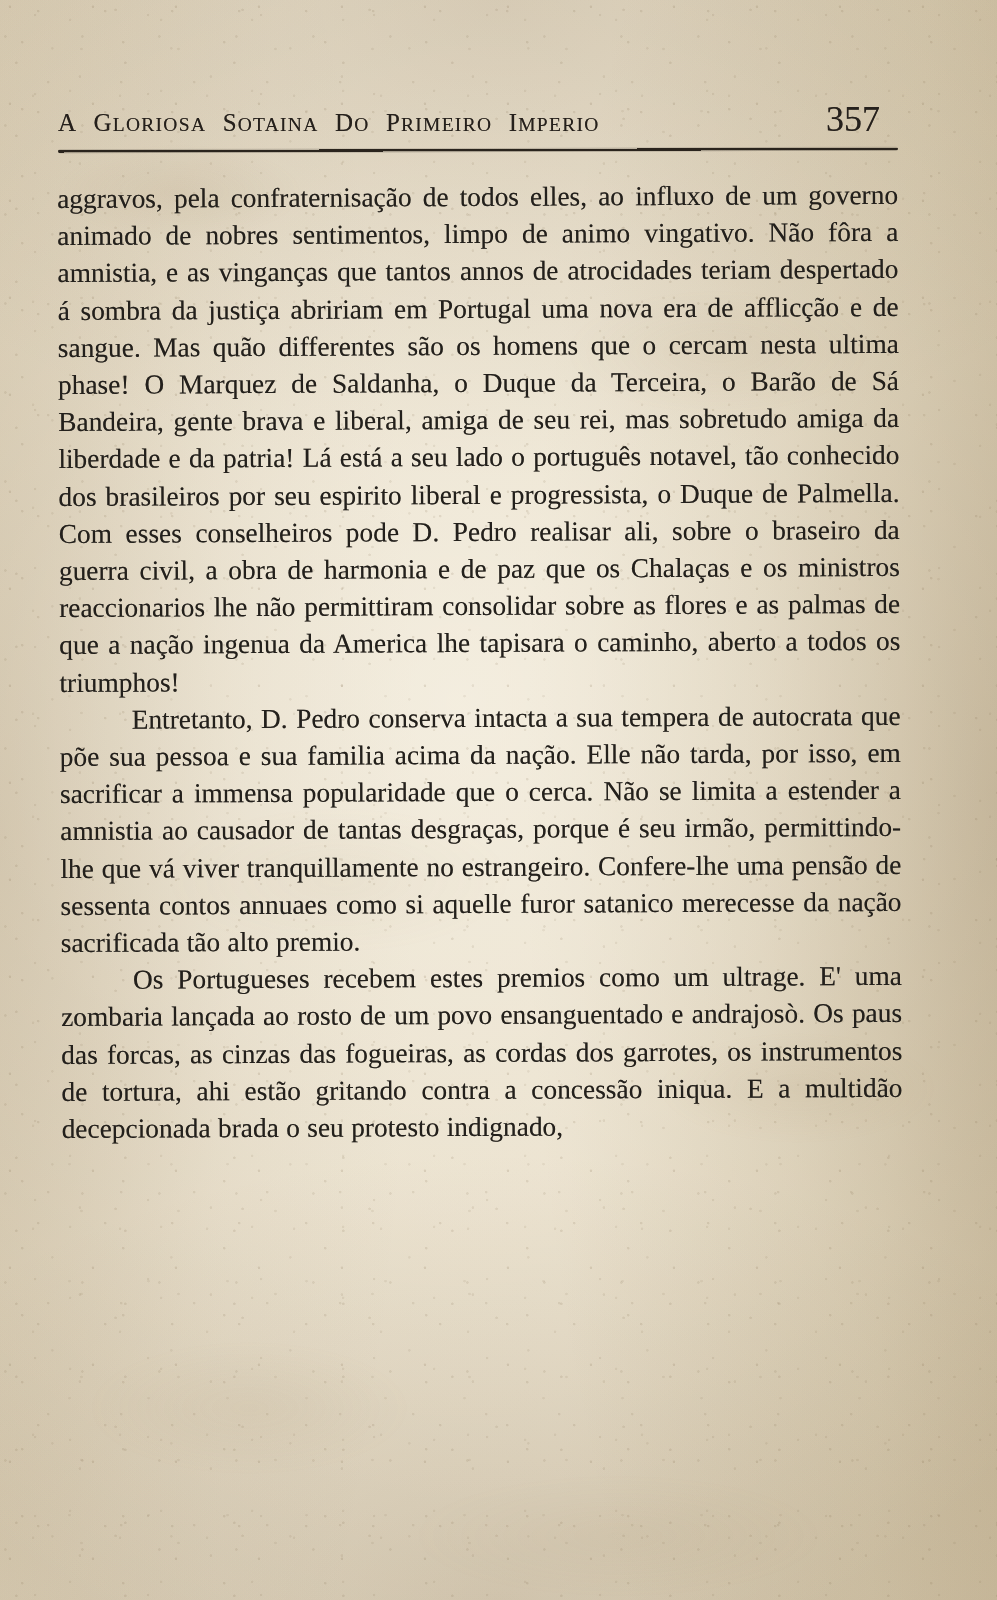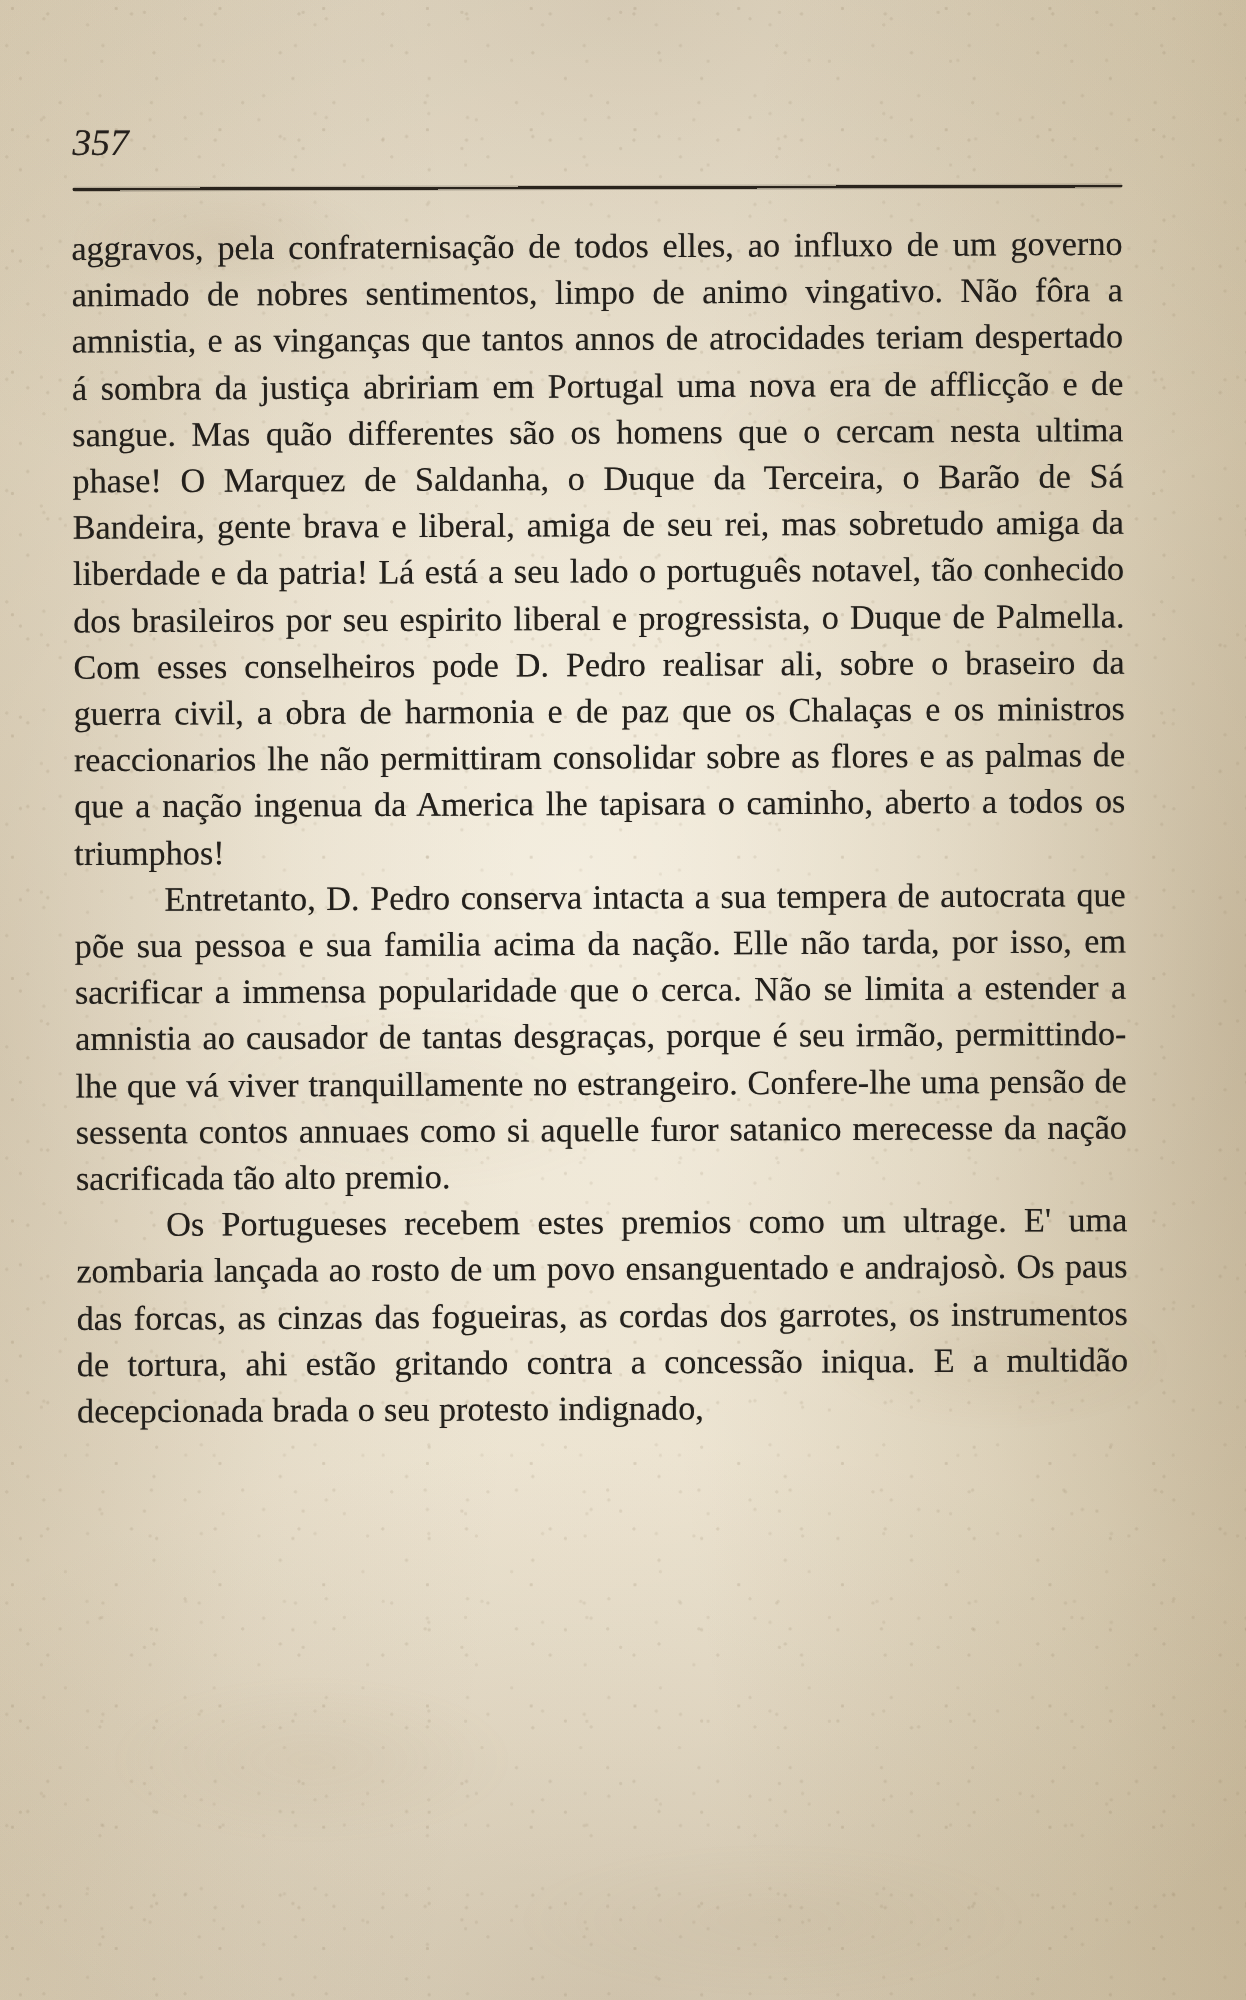--- a/index.html
+++ b/index.html
@@ -90,24 +90,23 @@
     font-size: 25px;
     letter-spacing: 1.1px;
     white-space: nowrap;
     transform: scaleY(1.02);
     text-shadow: 0 0 .6px rgba(40,32,24,.55);
   }
   #head-title .sc {
     font-size: 20px;
   }
   #head-folio {
-    font-size: 30px;
+    font-size: 36px;
     padding-right: 18px;
     text-shadow: 0 0 .6px rgba(40,32,24,.55);
-    font-style: italic;
   }
   #head-rule {
     position: absolute;
     left: 58px;
     top: 148px;
     width: 840px;
     height: 4px;
     background: linear-gradient(180deg, rgba(35,29,23,.18) 0 25%, #2a241d 25% 80%, rgba(35,29,23,.30) 80% 100%);
     border-radius: 2px;
     transform: rotate(-0.18deg);
@@ -140,20 +139,28 @@
 <body>
 
 <div id="page">
 
   <div id="grain"></div>
   <div id="mottle"></div>
 
   <div id="content">
 
     <div id="running-head">
+      <div id="head-title">
+        <span style="margin-right: 9px;">A</span>
+        <span class="sc" style="margin-right: 9px;"><span style="font-size: 25px;">G</span><span style="font-size: 19.5px; letter-spacing: 1.3px;">LORIOSA</span></span>
+        <span class="sc" style="margin-right: 9px;"><span style="font-size: 25px;">S</span><span style="font-size: 19.5px; letter-spacing: 1.3px;">OTAINA</span></span>
+        <span class="sc" style="margin-right: 9px;"><span style="font-size: 25px;">D</span><span style="font-size: 19.5px; letter-spacing: 1.3px;">O</span></span>
+        <span class="sc" style="margin-right: 9px;"><span style="font-size: 25px;">P</span><span style="font-size: 19.5px; letter-spacing: 1.3px;">RIMEIRO</span></span>
+        <span class="sc" style="margin-right: 9px;"><span style="font-size: 25px;">I</span><span style="font-size: 19.5px; letter-spacing: 1.3px;">MPERIO</span></span>
+      </div>
       <div id="head-folio">357</div>
     </div>
 
     <div id="head-rule"></div>
 
     <div id="body-text">
       <p class="noindent">aggravos, pela confraternisação de todos elles, ao influxo de um governo animado de nobres sentimentos, limpo de animo vingativo. Não fôra a amnistia, e as vinganças que tantos annos de atrocidades teriam despertado á sombra da justiça abririam em Portugal uma nova era de afflicção e de sangue. Mas quão differentes são os homens que o cercam nesta ultima phase! O Marquez de Saldanha, o Duque da Terceira, o Barão de Sá Bandeira, gente brava e liberal, amiga de seu rei, mas sobretudo amiga da liberdade e da patria! Lá está a seu lado o português notavel, tão conhecido dos brasileiros por seu espirito liberal e progressista, o Duque de Palmella. Com esses conselheiros pode D. Pedro realisar ali, sobre o braseiro da guerra civil, a obra de harmonia e de paz que os Chalaças e os ministros reaccionarios lhe não permittiram consolidar sobre as flores e as palmas de que a nação ingenua da America lhe tapisara o caminho, aberto a todos os triumphos!</p>
       <p>Entretanto, D. Pedro conserva intacta a sua tempera de autocrata que põe sua pessoa e sua familia acima da nação. Elle não tarda, por isso, em sacrificar a immensa popularidade que o cerca. Não se limita a estender a amnistia ao causador de tantas desgraças, porque é seu irmão, permittindo-lhe que vá viver tranquillamente no estrangeiro. Confere-lhe uma pensão de sessenta contos annuaes como si aquelle furor satanico merecesse da nação sacrificada tão alto premio.</p>
       <p>Os Portugueses recebem estes premios como um ultrage. E' uma zombaria lançada ao rosto de um povo ensanguentado e andrajosò. Os paus das forcas, as cinzas das fogueiras, as cordas dos garrotes, os instrumentos de tortura, ahi estão gritando contra a concessão iniqua. E a multidão decepcionada brada o seu protesto indignado,</p>
     </div>

